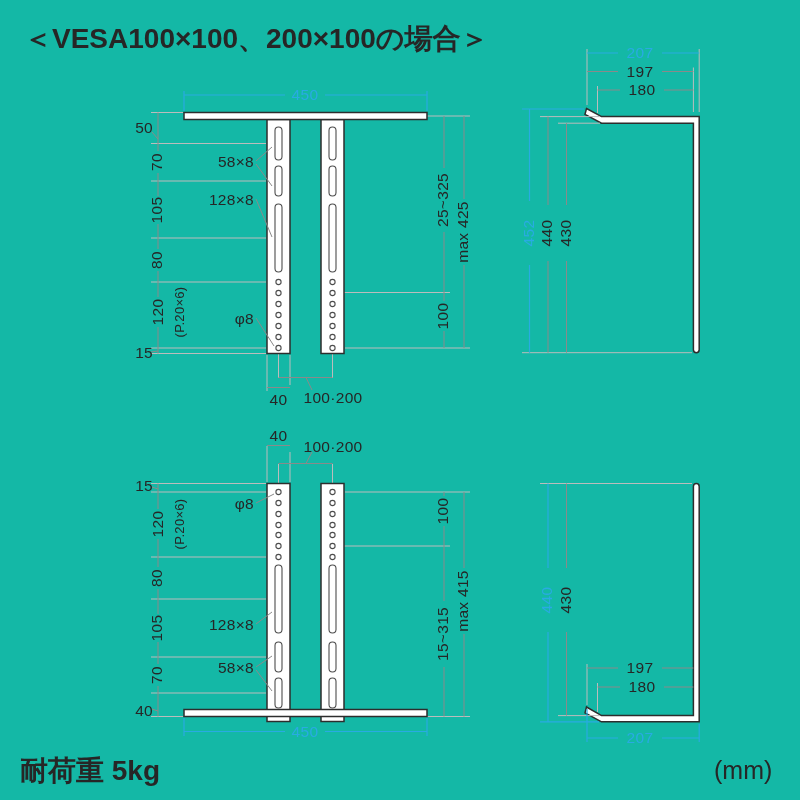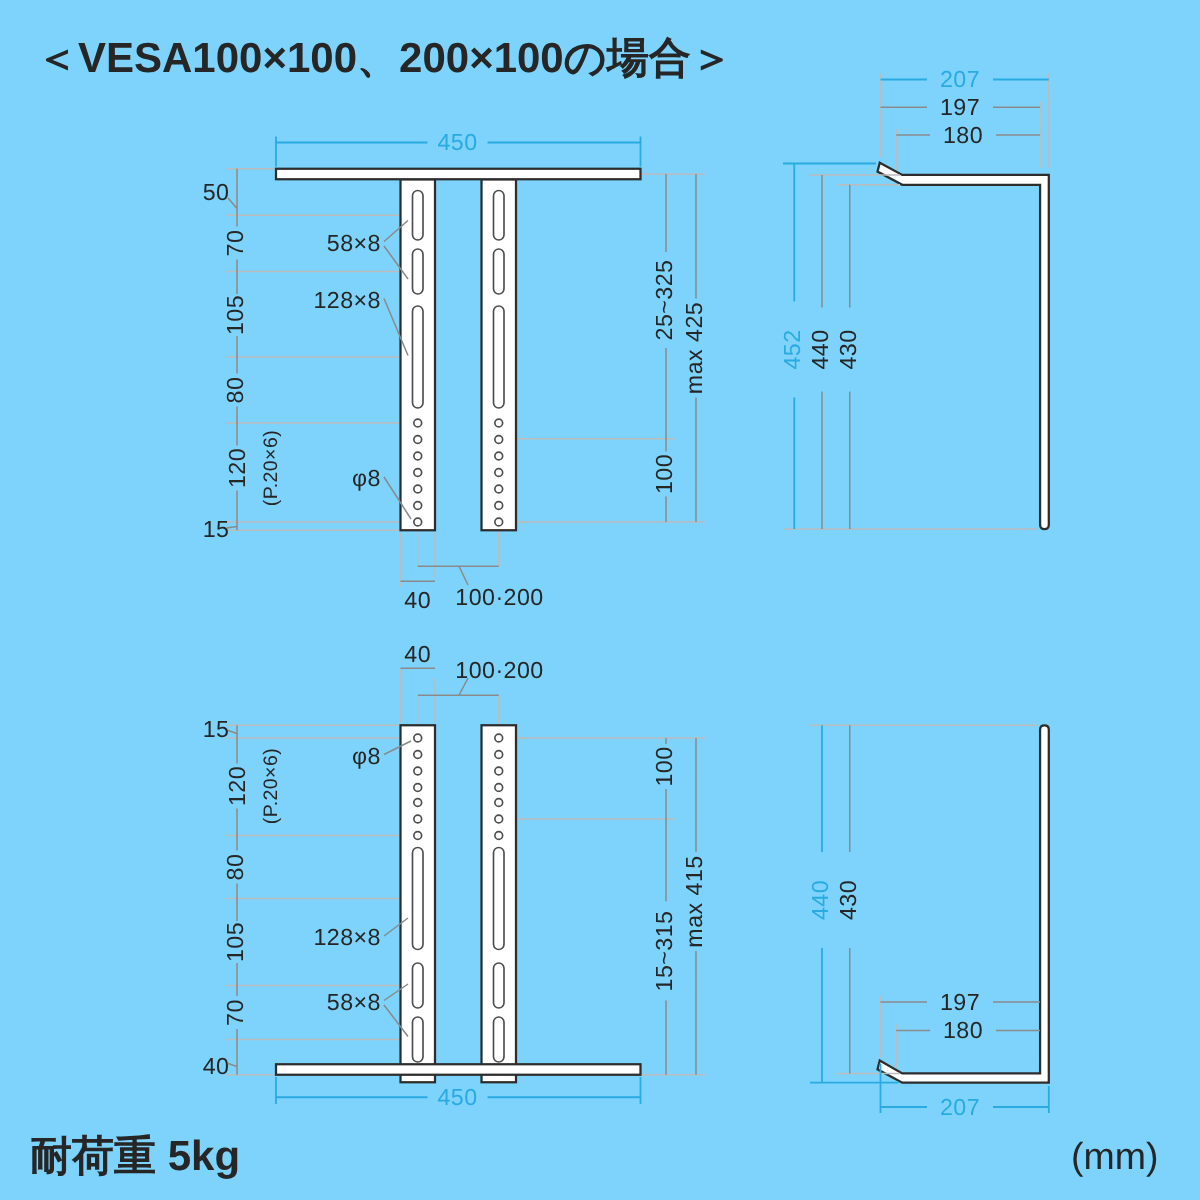--- a/index.html
+++ b/index.html
@@ -1,16 +1,16 @@
 <!DOCTYPE html>
 <html><head>
 <meta charset="utf-8">
 <style>
   html,body{margin:0;padding:0;background:#ffffff;}
-  .page{position:relative;width:800px;height:800px;background:#7dd3fc;overflow:hidden;
+  .page{position:relative;width:800px;height:800px;background:#14b8a6;overflow:hidden;
         font-family:"Liberation Sans", sans-serif;}
   svg text{font-family:"Liberation Sans", sans-serif;fill:#262626;font-size:15.5px;letter-spacing:.3px;}
   text.ttl{font-size:28px;font-weight:bold;letter-spacing:0;}
   text.big{font-size:28px;font-weight:bold;letter-spacing:0;}
   text.unit{font-size:25px;letter-spacing:0;}
   text.small{font-size:13px;}
   text.cyn-t{fill:#29ABE2;}
   .outline{fill:#fff;stroke:#2d2d2d;stroke-width:1.5;}
   .inner{fill:#fff;stroke:#4d4d4d;stroke-width:1.1;}
   .dim{stroke:#8a8a8a;stroke-width:1;fill:none;}

